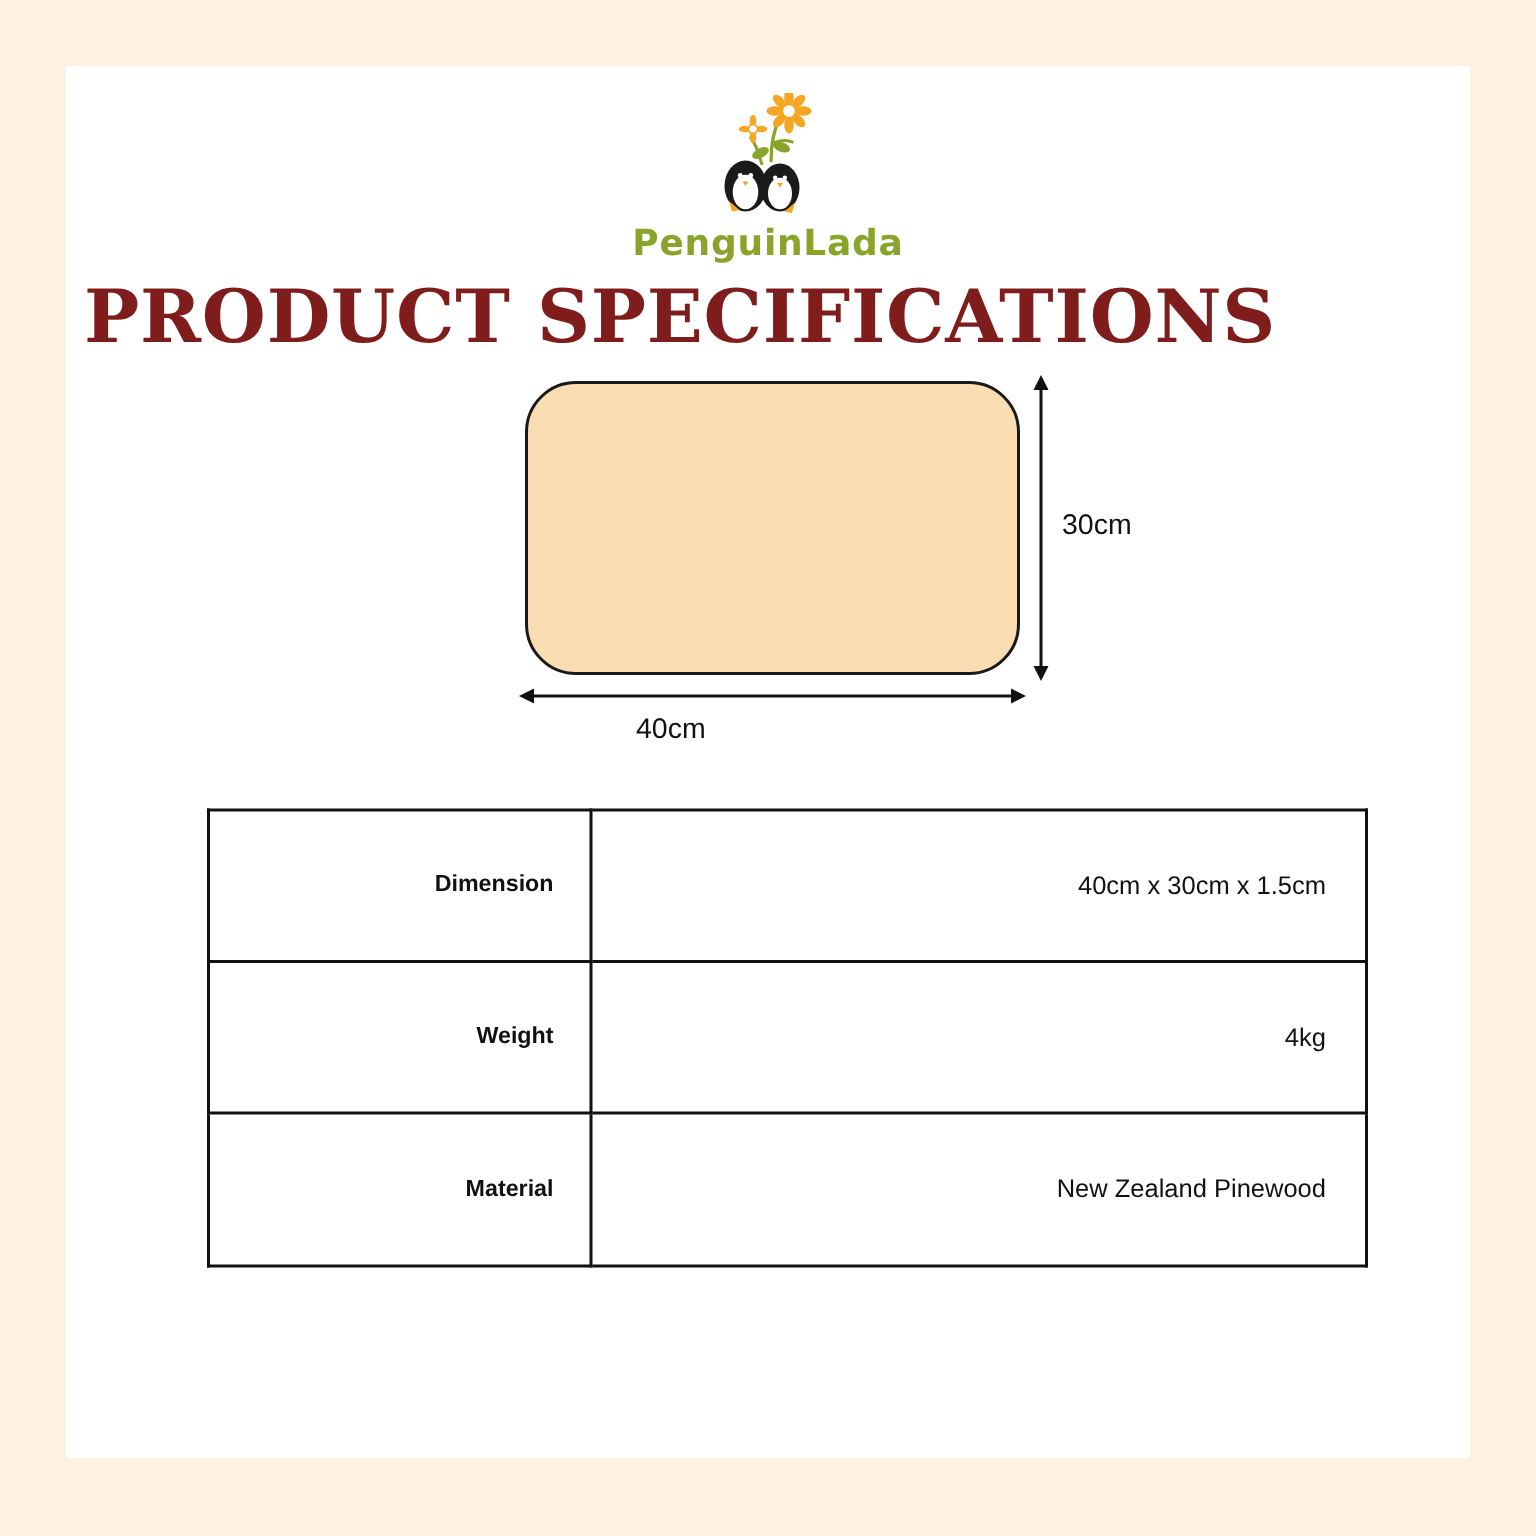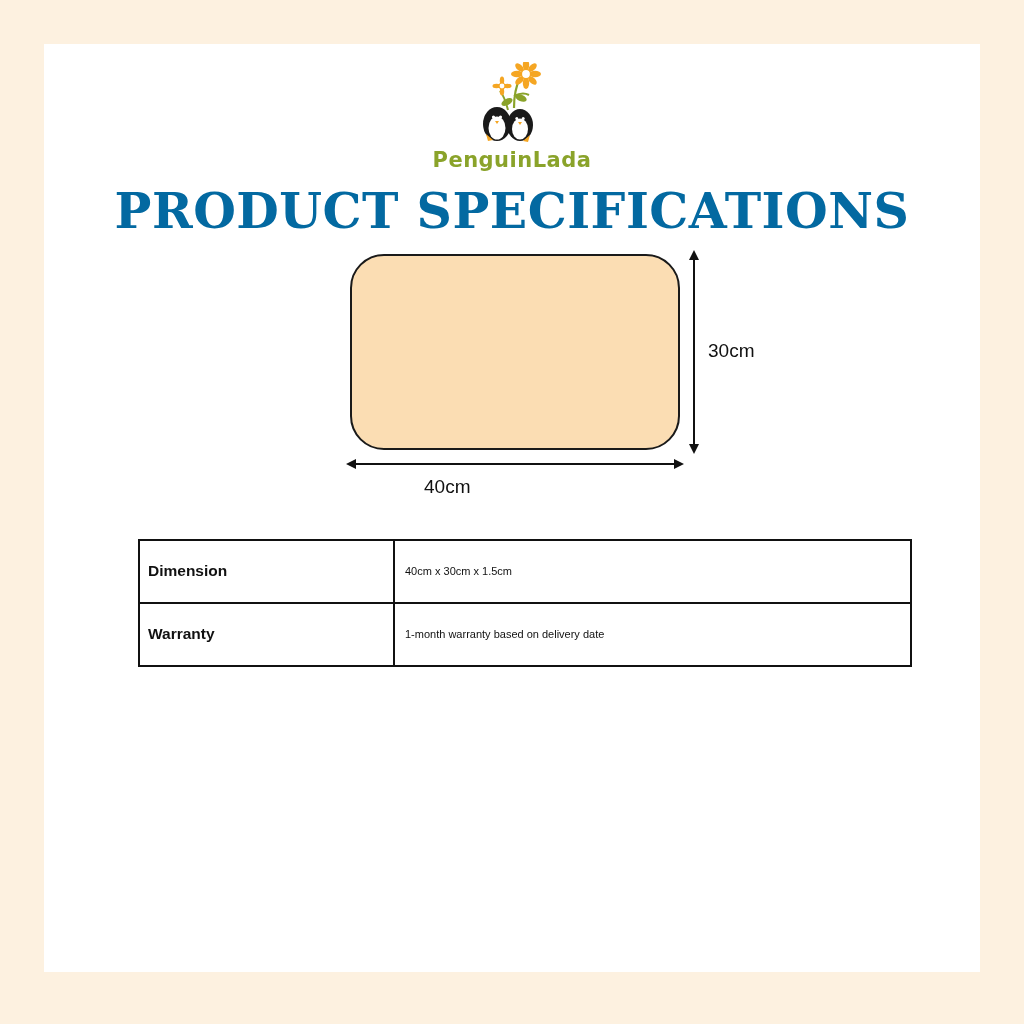--- a/index.html
+++ b/index.html
@@ -36,38 +36,38 @@
     height: 120px;
     display: flex;
     flex-direction: column;
     align-items: center;
     justify-content: flex-start;
   }
   .logo-mark { width: 120px; height: 86px; display:block; }
   .logo-text {
     margin-top: 0px;
     font-family: "DejaVu Sans", sans-serif;
-    font-size: 21px;
+    font-size: 24px;
     letter-spacing: 0.5px;
     color: #8aa32a;
     font-weight: 700;
   }
 
   
   .title {
     position: absolute;
     top: 138px;
-    left: 0;
+    left: 12px;
     width: 100%;
-    text-align: center;
+    text-align: left;
     font-family: "DejaVu Serif", serif;
     font-weight: 700;
     font-size: 49px;
     letter-spacing: 0.5px;
-    color: #0369a1;
+    color: #7f1d1d;
   }
 
   
   .diagram {
     position: absolute;
     left: 0;
     top: 200px;
     width: 936px;
     height: 255px;
   }
@@ -95,38 +95,38 @@
   .spec-table {
     position: absolute;
     left: 94px;
     top: 495px;
     width: 772px;
     border-collapse: collapse;
     table-layout: fixed;
   }
   .spec-table td {
     border: 2px solid #111111;
-    padding: 0;
+    padding: 16px;
     vertical-align: middle;
-    text-align: left;
+    text-align: right;
   }
   .col-label { width: 255px; }
   .col-value { width: 517px; }
   .cell-label {
     font-family: "Liberation Sans", sans-serif;
     font-weight: 700;
     font-size: 15.5px;
     color: #111111;
     padding: 20px 8px;
     line-height: 1.35;
   }
   .cell-value {
     font-family: "Liberation Sans", sans-serif;
     font-weight: 400;
-    font-size: 11px;
+    font-size: 17px;
     color: #111111;
     padding: 20px 10px;
     line-height: 1.6;
   }
   .cell-value .line { display: block; }
 </style>
 </head>
 <body>
 
 <div id="page">
@@ -213,25 +213,35 @@
             <div class="cell-label">Dimension</div>
           </td>
           <td class="col-value">
             <div class="cell-value">
                 <span class="line">40cm x 30cm x 1.5cm</span>
               </div>
           </td>
         </tr>
         <tr>
           <td class="col-label">
-            <div class="cell-label">Warranty</div>
+            <div class="cell-label">Weight</div>
           </td>
           <td class="col-value">
             <div class="cell-value">
-                <span class="line">1-month warranty based on delivery date</span>
+                <span class="line">4kg</span>
+              </div>
+          </td>
+        </tr>
+        <tr>
+          <td class="col-label">
+            <div class="cell-label">Material</div>
+          </td>
+          <td class="col-value">
+            <div class="cell-value">
+                <span class="line">New Zealand Pinewood</span>
               </div>
           </td>
         </tr>
       </tbody>
     </table>
 
   </div>
 </div>
 
 </body></html>

